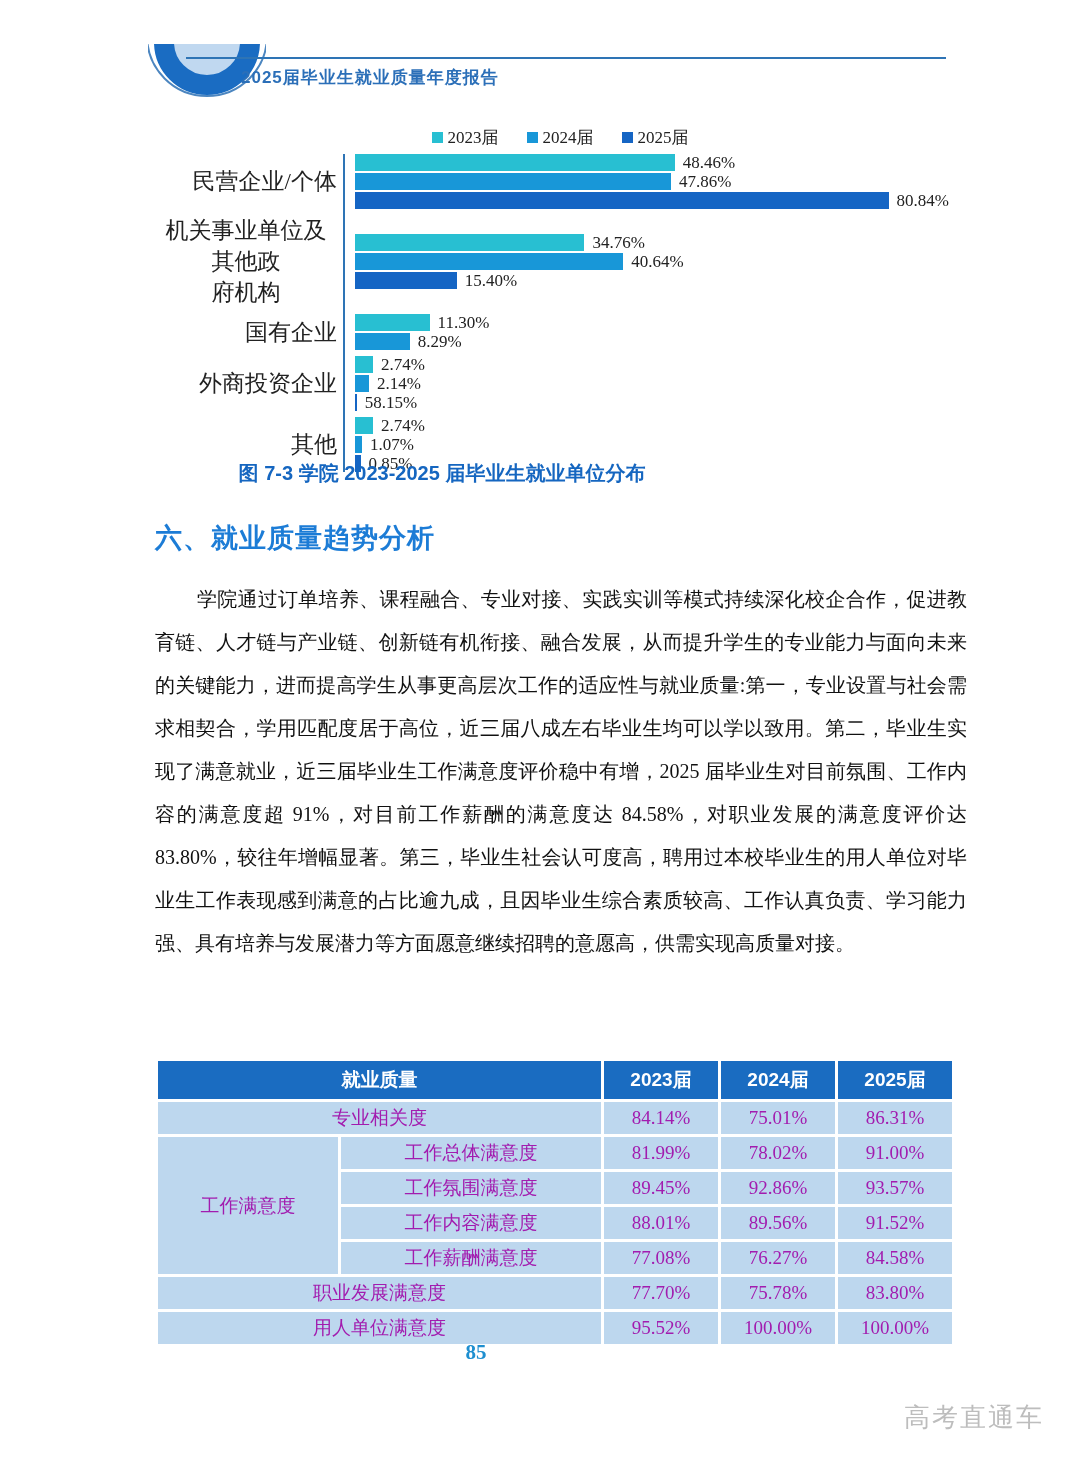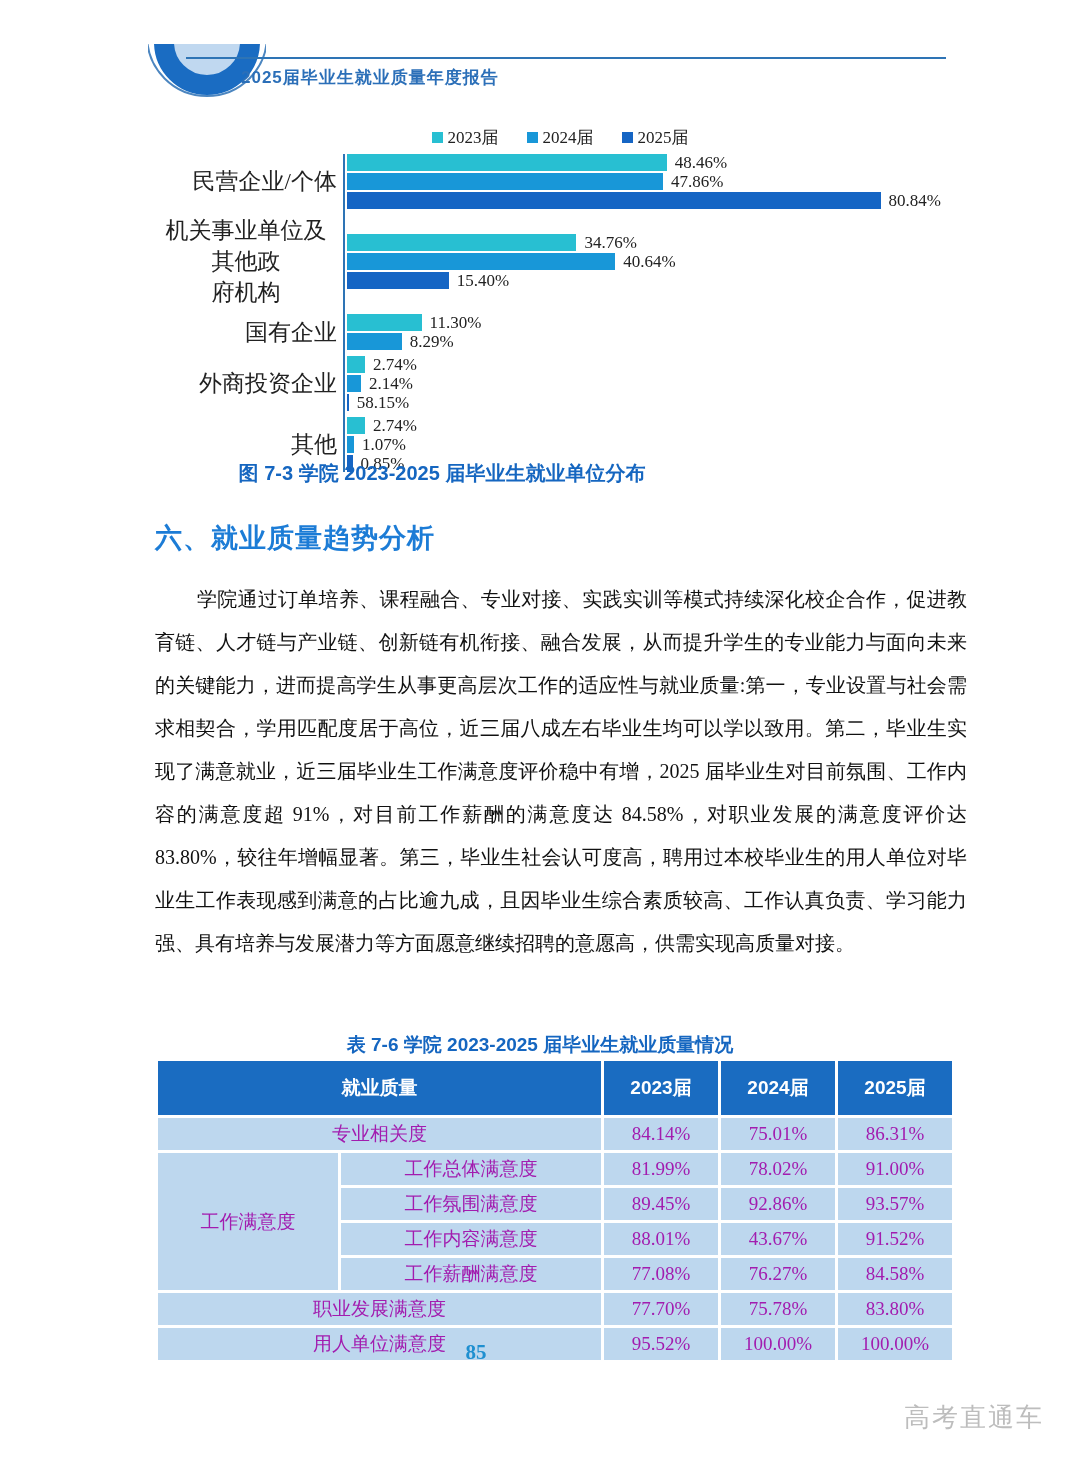--- a/index.html
+++ b/index.html
@@ -16,21 +16,21 @@
   .chart-block{position:absolute;left:155px;top:126px;width:810px;}
   .legend{display:flex;justify-content:center;gap:28px;font-size:17px;color:#222;margin-bottom:5px;}
   .legend-item{display:flex;align-items:center;gap:5px;}
   .legend-swatch{width:11px;height:11px;display:inline-block;}
   .plot-area{position:relative;}
   .axis{position:absolute;left:188px;top:0;bottom:0;width:2px;background:#2E74B5;}
   .chart-group{display:flex;align-items:center;margin-bottom:6px;}
   .chart-group:last-child{margin-bottom:0;}
   .chart-cat{width:182px;flex:none;padding-right:6px;text-align:right;font-size:23px;line-height:1.35;color:#222;}
   .chart-cat span{display:inline-block;text-align:center;white-space:pre-line;}
-  .chart-bars{flex:1;padding-left:4px;}
+  .chart-bars{flex:1;padding-left:12px;}
   .bar-row{display:flex;align-items:center;height:17px;}
   .bar-row + .bar-row{margin-top:2px;}
   .bar{height:17px;flex:none;}
   .bar-val{margin-left:8px;font-size:17px;color:#222;white-space:nowrap;}
 
   .fig-caption{position:absolute;left:0;top:460px;width:884px;text-align:center;
         font-family:"Liberation Sans","DejaVu Sans",sans-serif;
         font-size:20px;font-weight:bold;color:#1566C0;}
 
   
@@ -41,21 +41,21 @@
         font-size:20px;line-height:43px;text-align:justify;color:#111;text-indent:42px;}
 
   
   .tbl-caption{position:absolute;left:0;top:1032px;width:1080px;text-align:center;
         font-family:"Liberation Sans","DejaVu Sans",sans-serif;
         font-size:19px;font-weight:bold;color:#1566C0;}
   .quality-table{position:absolute;left:155px;top:1058px;width:800px;
         border-collapse:separate;border-spacing:3px;table-layout:fixed;}
   .quality-table th{background:var(--tbl-header-bg,#1A6CC1);color:var(--tbl-header-text,#fff);
         font-family:"Liberation Sans","DejaVu Sans",sans-serif;
-        font-size:19px;font-weight:bold;height:38px;text-align:center;padding:8px;}
+        font-size:19px;font-weight:bold;height:38px;text-align:center;padding:0;}
   .quality-table td{background:var(--tbl-row-bg,#BDD7EE);font-size:19px;color:#a21caf;
         height:32px;text-align:center;padding:0;}
 
   
   .page-number{position:absolute;left:0;top:1340px;width:952px;text-align:center;
         font-size:21px;font-weight:bold;color:#1E8FD0;}
   .watermark{position:absolute;right:36px;top:1400px;
         font-family:"Liberation Sans","DejaVu Sans",sans-serif;
         font-size:26px;color:#BDBDBD;letter-spacing:2px;text-align:right;}
 </style>
@@ -174,21 +174,20 @@
             </div>
           </div>
         </div>
     </div>
   </div>
   <div class="fig-caption">图 7-3 学院 2023-2025 届毕业生就业单位分布</div>
 
   <h2 class="section-heading">六、就业质量趋势分析</h2>
   <p class="body-paragraph">学院通过订单培养、课程融合、专业对接、实践实训等模式持续深化校企合作，促进教育链、人才链与产业链、创新链有机衔接、融合发展，从而提升学生的专业能力与面向未来的关键能力，进而提高学生从事更高层次工作的适应性与就业质量:第一，专业设置与社会需求相契合，学用匹配度居于高位，近三届八成左右毕业生均可以学以致用。第二，毕业生实现了满意就业，近三届毕业生工作满意度评价稳中有增，2025 届毕业生对目前氛围、工作内容的满意度超 91%，对目前工作薪酬的满意度达 84.58%，对职业发展的满意度评价达 83.80%，较往年增幅显著。第三，毕业生社会认可度高，聘用过本校毕业生的用人单位对毕业生工作表现感到满意的占比逾九成，且因毕业生综合素质较高、工作认真负责、学习能力强、具有培养与发展潜力等方面愿意继续招聘的意愿高，供需实现高质量对接。</p>
 
-  <div class="tbl-caption">表 7-6 学院 2023-2025 届毕业生就业质量情况</div>
   <table class="quality-table">
     <colgroup>
       <col style="width:180px">
         <col style="width:260px">
         <col style="width:114px">
         <col style="width:114px">
         <col style="width:114px">
     </colgroup>
     <thead>
         <tr>
@@ -214,21 +213,21 @@
         </tr>
         <tr>
           <td>工作氛围满意度</td>
           <td>89.45%</td>
           <td>92.86%</td>
           <td>93.57%</td>
         </tr>
         <tr>
           <td>工作内容满意度</td>
           <td>88.01%</td>
-          <td>43.67%</td>
+          <td>89.56%</td>
           <td>91.52%</td>
         </tr>
         <tr>
           <td>工作薪酬满意度</td>
           <td>77.08%</td>
           <td>76.27%</td>
           <td>84.58%</td>
         </tr>
         <tr>
           <td colspan="2">职业发展满意度</td>

